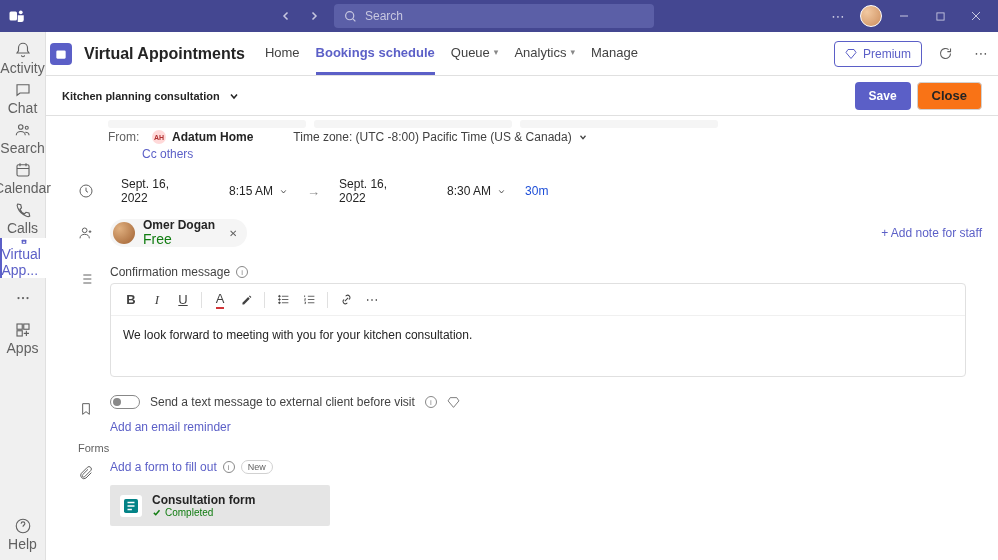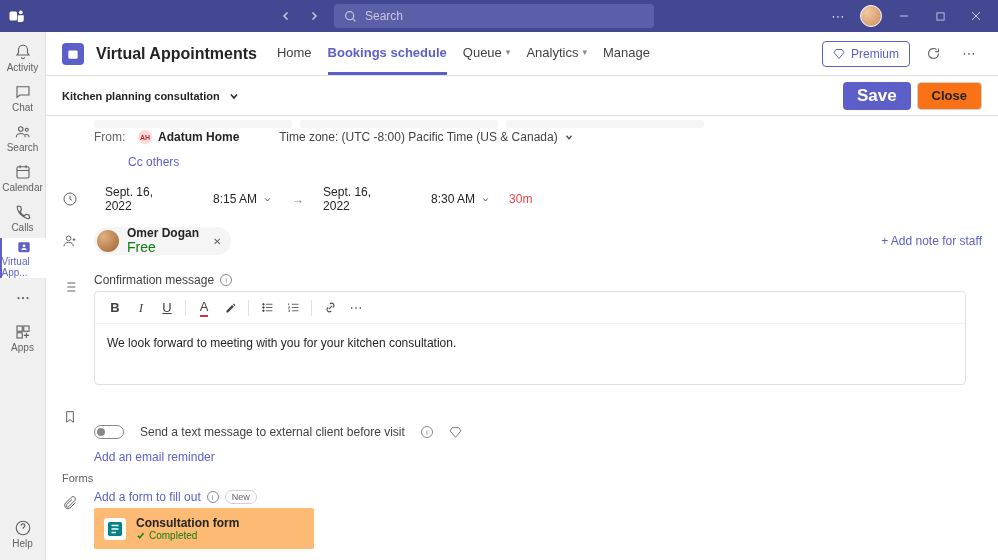--- a/index.html
+++ b/index.html
@@ -13,101 +13,101 @@
 .titlebar .search { flex: 0 0 320px; height: 24px; background: #5b5fa7; border-radius: 4px; display: flex; align-items: center; padding: 0 10px; gap: 8px; color: #c7c7e0; }
 .titlebar .search input { background: transparent; border: none; outline: none; color: #fff; font-size: 12px; flex: 1; }
 .titlebar .search input::placeholder { color: #c7c7e0; }
 .titlebar .spacer { flex: 1; }
 .titlebar .win-btn { width: 28px; height: 28px; border: none; background: transparent; color: #c7c7e0; cursor: pointer; display: flex; align-items: center; justify-content: center; }
 .titlebar .avatar { width: 22px; height: 22px; border-radius: 50%; background: radial-gradient(circle at 30% 30%, #f2c9a1, #cc8d5d); border: 1px solid #fff; position: relative; }
 
 
 .shell { display: flex; height: calc(100% - 32px); }
 .rail { width: 46px; background: #f0f0f0; border-right: 1px solid #e0e0e0; display: flex; flex-direction: column; align-items: center; padding-top: 6px; gap: 0; }
-.rail-item { width: 46px; height: 40px; display: flex; flex-direction: column; align-items: center; justify-content: center; gap: 1px; cursor: pointer; color: #616161; font-size: 10px; }
+.rail-item { width: 46px; height: 40px; display: flex; flex-direction: column; align-items: center; justify-content: center; gap: 1px; cursor: pointer; color: #616161; font-size: 14px; }
 .rail-item.active { color: #5b5fc7; border-left: 2px solid #5b5fc7; background: #fff; }
 .rail-item svg { width: 18px; height: 18px; }
 .rail .bottom { margin-top: auto; margin-bottom: 6px; }
 
 
 .main { flex: 1; display: flex; flex-direction: column; overflow: hidden; }
 
 
-.app-header { height: 44px; border-bottom: 1px solid #e0e0e0; display: flex; align-items: center; padding: 0 16px; gap: 12px; }
+.app-header { height: 44px; border-bottom: 1px solid #e0e0e0; display: flex; align-items: center; padding: 0 4px; gap: 12px; }
 .app-icon { width: 22px; height: 22px; background: #5b5fc7; border-radius: 4px; display: flex; align-items: center; justify-content: center; color: #fff; }
 .app-title { font-size: 16px; font-weight: 700; }
 .tab-row { display: flex; gap: 16px; margin-left: 8px; font-size: 13px; }
 .tab { padding: 12px 0; cursor: pointer; color: #424242; display: flex; align-items: center; gap: 4px; border-bottom: 3px solid transparent; justify-content: flex-end; }
 .tab.active { color: #5b5fc7; font-weight: 600; border-bottom-color: #5b5fc7; }
 .tab .chev { font-size: 9px; color: #888; }
 .header-right { margin-left: auto; display: flex; align-items: center; gap: 10px; }
 .premium-btn { height: 26px; border: 1px solid #5b5fc7; color: #5b5fc7; background: #fff; border-radius: 4px; padding: 0 10px; font-size: 12px; display: flex; align-items: center; gap: 6px; cursor: pointer; }
 .icon-btn { width: 26px; height: 26px; border: none; background: transparent; cursor: pointer; color: #616161; display: flex; align-items: center; justify-content: center; }
 
 
 .sub-header { height: 40px; border-bottom: 1px solid #e0e0e0; display: flex; align-items: center; padding: 0 16px; }
 .page-title { font-size: 11px; font-weight: 700; display: flex; align-items: center; gap: 8px; cursor: pointer; }
 .sub-header .actions { margin-left: auto; display: flex; gap: 6px; }
-.btn-primary { background: #5b5fc7; color: #fff; border: none; border-radius: 4px; height: 28px; padding: 0 14px; font-size: 17px; font-weight: 600; cursor: pointer; }
+.btn-primary { background: #5b5fc7; color: #fff; border: none; border-radius: 4px; height: 28px; padding: 0 14px; font-size: 12px; font-weight: 600; cursor: pointer; }
 .btn-secondary { background: #f97316; color: #242424; border: 1px solid #d1d1d1; border-radius: 4px; height: 28px; padding: 0 14px; font-size: 13px; font-weight: 600; cursor: pointer; }
 
 
-.form-body { flex: 1; overflow-y: auto; }
+.form-body { flex: 1; overflow-y: auto; padding-left: 16px; }
 .row { display: flex; padding: 4px 0; }
 .row-icon { width: 48px; display: flex; justify-content: center; padding-top: 6px; color: #616161; }
 .row-icon svg { width: 16px; height: 16px; }
 .row-content { flex: 1; padding-right: 280px; }
 
 .placeholder-boxes { display: flex; gap: 8px; margin-bottom: 2px; }
 .ph-box { height: 8px; background: #f5f5f5; border-radius: 3px; }
 
 .from-line { display: flex; align-items: center; gap: 10px; font-size: 12px; margin-top: 2px; }
 .from-label { color: #616161; width: 34px; }
 .org-chip { display: flex; align-items: center; gap: 6px; font-weight: 600; }
 .org-avatar { width: 14px; height: 14px; border-radius: 50%; background: #ffd9d9; color: #b03030; font-size: 7px; display: flex; align-items: center; justify-content: center; font-weight: 600; }
 .tz { color: #424242; margin-left: 30px; display: flex; align-items: center; gap: 6px; cursor: pointer; }
 
 .link-text { color: #5b5fc7; cursor: pointer; font-size: 12px; }
-.cc-row { margin-top: 10px; padding-left: 34px; }
+.cc-row { margin-top: 2px; padding-left: 34px; }
 
 .consent-row { display: flex; align-items: center; gap: 8px; margin-top: 12px; font-size: 12px; padding-left: 34px; }
 .checkbox { width: 14px; height: 14px; background: #5b5fc7; border-radius: 2px; display: flex; align-items: center; justify-content: center; color: #fff; cursor: pointer; flex-shrink: 0; }
 
 .date-row { display: flex; align-items: center; gap: 8px; }
 .field-box { border: 1px solid #fff; background: #fff; height: 28px; padding: 0 10px; display: flex; align-items: center; gap: 6px; font-size: 12px; border-radius: 4px; cursor: pointer; }
 .arrow-sep { color: #888; }
-.duration { color: #ef4444; font-size: 12px; }
+.duration { color: #1d4ed8; font-size: 12px; }
 
 .staff-chip { display: inline-flex; align-items: center; gap: 8px; background: #f5f5f5; border-radius: 16px; padding: 3px 10px 3px 3px; height: 28px; }
 .staff-avatar { width: 22px; height: 22px; border-radius: 50%; background: radial-gradient(circle at 30% 30%, #e0b080, #a06030); }
 .staff-info { display: flex; flex-direction: column; line-height: 1.1; }
 .staff-name { font-size: 12px; font-weight: 600; }
 .staff-status { font-size: 14px; color: #107c10; }
 .staff-x { margin-left: 6px; color: #616161; font-size: 10px; cursor: pointer; }
 .add-note { color: #5b5fc7; font-size: 12px; cursor: pointer; margin-left: auto; }
 
 .conf-row { display: flex; align-items: center; gap: 6px; font-size: 12px; color: #424242; margin-bottom: 4px; }
 .info-icon { width: 12px; height: 12px; border: 1px solid #888; border-radius: 50%; display: flex; align-items: center; justify-content: center; font-size: 8px; color: #888; }
 
 .editor { border: 1px solid #e0e0e0; border-radius: 4px; background: #fff; margin-right: 16px; }
 .toolbar { height: 32px; display: flex; align-items: center; gap: 2px; padding: 0 8px; border-bottom: 1px solid #f0f0f0; }
 .tb-btn { width: 24px; height: 24px; border: none; background: transparent; cursor: pointer; color: #424242; display: flex; align-items: center; justify-content: center; border-radius: 3px; font-size: 13px; }
 .tb-sep { width: 1px; height: 16px; background: #e0e0e0; margin: 0 4px; }
 .editor-body { padding: 12px; min-height: 60px; font-size: 12px; }
 
-.toggle-row { display: flex; align-items: center; gap: 16px; font-size: 12px; color: #424242; margin-top: 22px; }
+.toggle-row { display: flex; align-items: center; gap: 10px; font-size: 12px; color: #424242; }
 .toggle { width: 30px; height: 14px; border-radius: 8px; border: 1px solid #888; background: #fff; position: relative; cursor: pointer; }
 .toggle::after { content: ''; position: absolute; width: 8px; height: 8px; border-radius: 50%; background: #888; top: 2px; left: 2px; }
 
 .section-label { font-size: 11px; color: #616161; padding: 4px 0 2px 16px; }
 
 .form-link-row { display: flex; align-items: center; gap: 6px; }
 .new-pill { font-size: 9px; color: #616161; border: 1px solid #d1d1d1; border-radius: 8px; padding: 0 6px; height: 14px; display: flex; align-items: center; }
 
-.form-card { display: flex; align-items: center; gap: 10px; background: #fdba74; border-radius: 2px; padding: 8px 10px; width: 220px; margin-top: 4px; cursor: pointer; }
+.form-card { display: flex; align-items: center; gap: 10px; background: #e5e5e5; border-radius: 2px; padding: 8px 10px; width: 220px; margin-top: 11px; cursor: pointer; }
 .form-icon { width: 22px; height: 22px; background: #fff; border-radius: 3px; display: flex; align-items: center; justify-content: center; }
 .form-name { font-size: 12px; font-weight: 600; }
 .form-status { font-size: 10px; color: #107c10; display: flex; align-items: center; gap: 4px; }
 </style>
 </head>
 <body>
 
 <div class="titlebar">
   <span class="logo">
     <svg viewBox="0 0 24 24" fill="currentColor">

